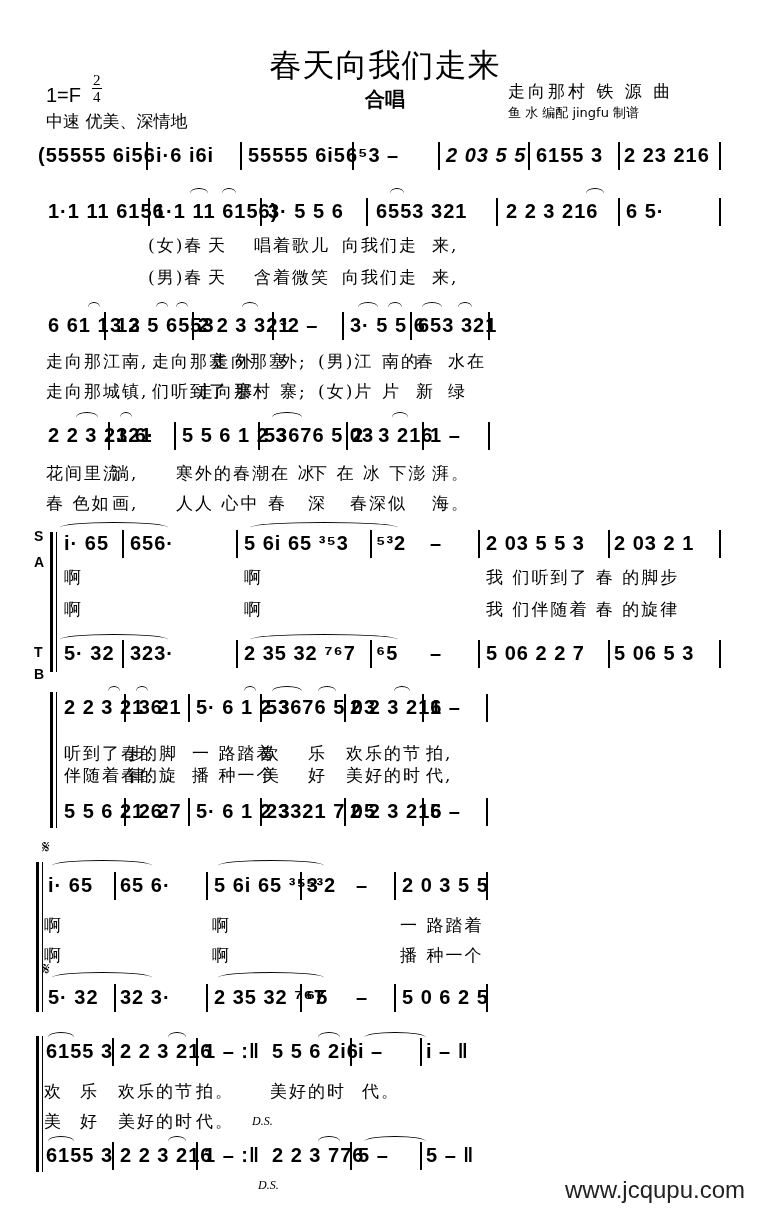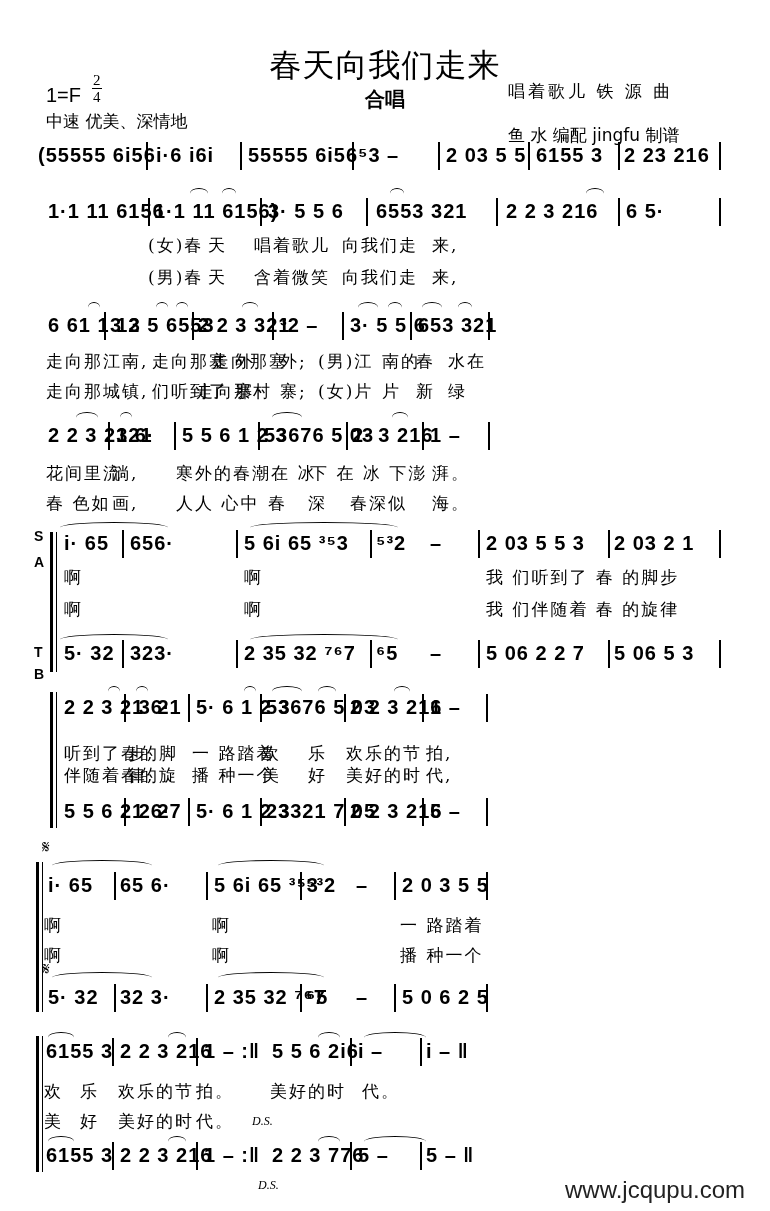--- a/index.html
+++ b/index.html
@@ -8,21 +8,21 @@
   .abs { position: absolute; white-space: nowrap; }
   .title { left: 0; width: 770px; top: 44px; text-align: center; font-size: 32px;
            font-family: "DejaVu Serif", serif; letter-spacing: 1px; }
   .subtitle { left: 0; width: 770px; top: 86px; text-align: center; font-size: 20px; font-weight: bold; }
   .key { left: 46px; top: 84px; font-size: 20px; font-family: "Liberation Sans", sans-serif; }
   .meter { left: 92px; top: 72px; font-size: 15px; line-height: 16px; text-align: center;
            font-family: "Liberation Serif", serif; }
   .meter .num { display: block; border-bottom: 1.5px solid #000; padding: 0 1px; }
   .tempo { left: 46px; top: 110px; font-size: 17px; }
   .credit1 { left: 508px; top: 80px; font-size: 17px; letter-spacing: 3px; }
-  .credit2 { left: 508px; top: 104px; font-size: 17px; margin-top: 20px; }
+  .credit2 { left: 508px; top: 104px; font-size: 13px; }
 
   .row { position: absolute; left: 0; width: 770px; }
   .notes { position: absolute; left: 0; width: 770px; height: 30px; }
   .m { position: absolute; top: 0; height: 30px; font-family: "Liberation Sans", sans-serif;
        font-size: 20px; font-weight: bold; letter-spacing: 1px; line-height: 30px; }
   .bar { position: absolute; top: 2px; width: 1.5px; height: 28px; background: #000; }
   .lyr { position: absolute; left: 0; width: 770px; height: 26px; font-size: 17px;
          font-family: "DejaVu Serif", serif; letter-spacing: 2px; }
   .lyr span { position: absolute; top: 0; }
   .slur { position: absolute; height: 10px; border-top: 1.5px solid #000; border-radius: 50% 50% 0 0; }
@@ -38,34 +38,34 @@
 <body>
 
 <div class="abs title">春天向我们走来</div>
 <div class="abs subtitle">合唱</div>
 <div class="abs key">1=F</div>
 <div class="abs meter">
   <span class="num">2</span>
   <span>4</span>
 </div>
 <div class="abs tempo">中速 优美、深情地</div>
-<div class="abs credit1">唱着歌儿 铁 源 曲</div>
+<div class="abs credit1">走向那村 铁 源 曲</div>
 <div class="abs credit2">鱼 水 编配 jingfu 制谱</div>
 
 <div class="row" style="top:140px;">
   <div class="notes">
     <span class="m u1" style="left:38px;">(55555 6i56</span>
     <div class="bar" style="left:146px;"></div>
     <span class="m u1" style="left:156px;">i·6 i6i</span>
     <div class="bar" style="left:240px;"></div>
     <span class="m u1" style="left:248px;">55555 6i56</span>
     <div class="bar" style="left:352px;"></div>
     <span class="m" style="left:358px;">⁵3  –</span>
     <div class="bar" style="left:438px;"></div>
-    <span class="m u1" style="left:446px;">2 03 5 5</span>
+    <span class="m u1" style="left:446px;font-style:italic;">2 03 5 5</span>
     <div class="bar" style="left:528px;"></div>
     <span class="m u1" style="left:536px;">6155 3</span>
     <div class="bar" style="left:618px;"></div>
     <span class="m u1" style="left:624px;">2 23 216</span>
     <div class="bar" style="left:719px;"></div>
   </div>
 </div>
 
 <div class="row" style="top:196px;">
   <div class="slur" style="left:190px;top:-8px;width:18px;"></div>

